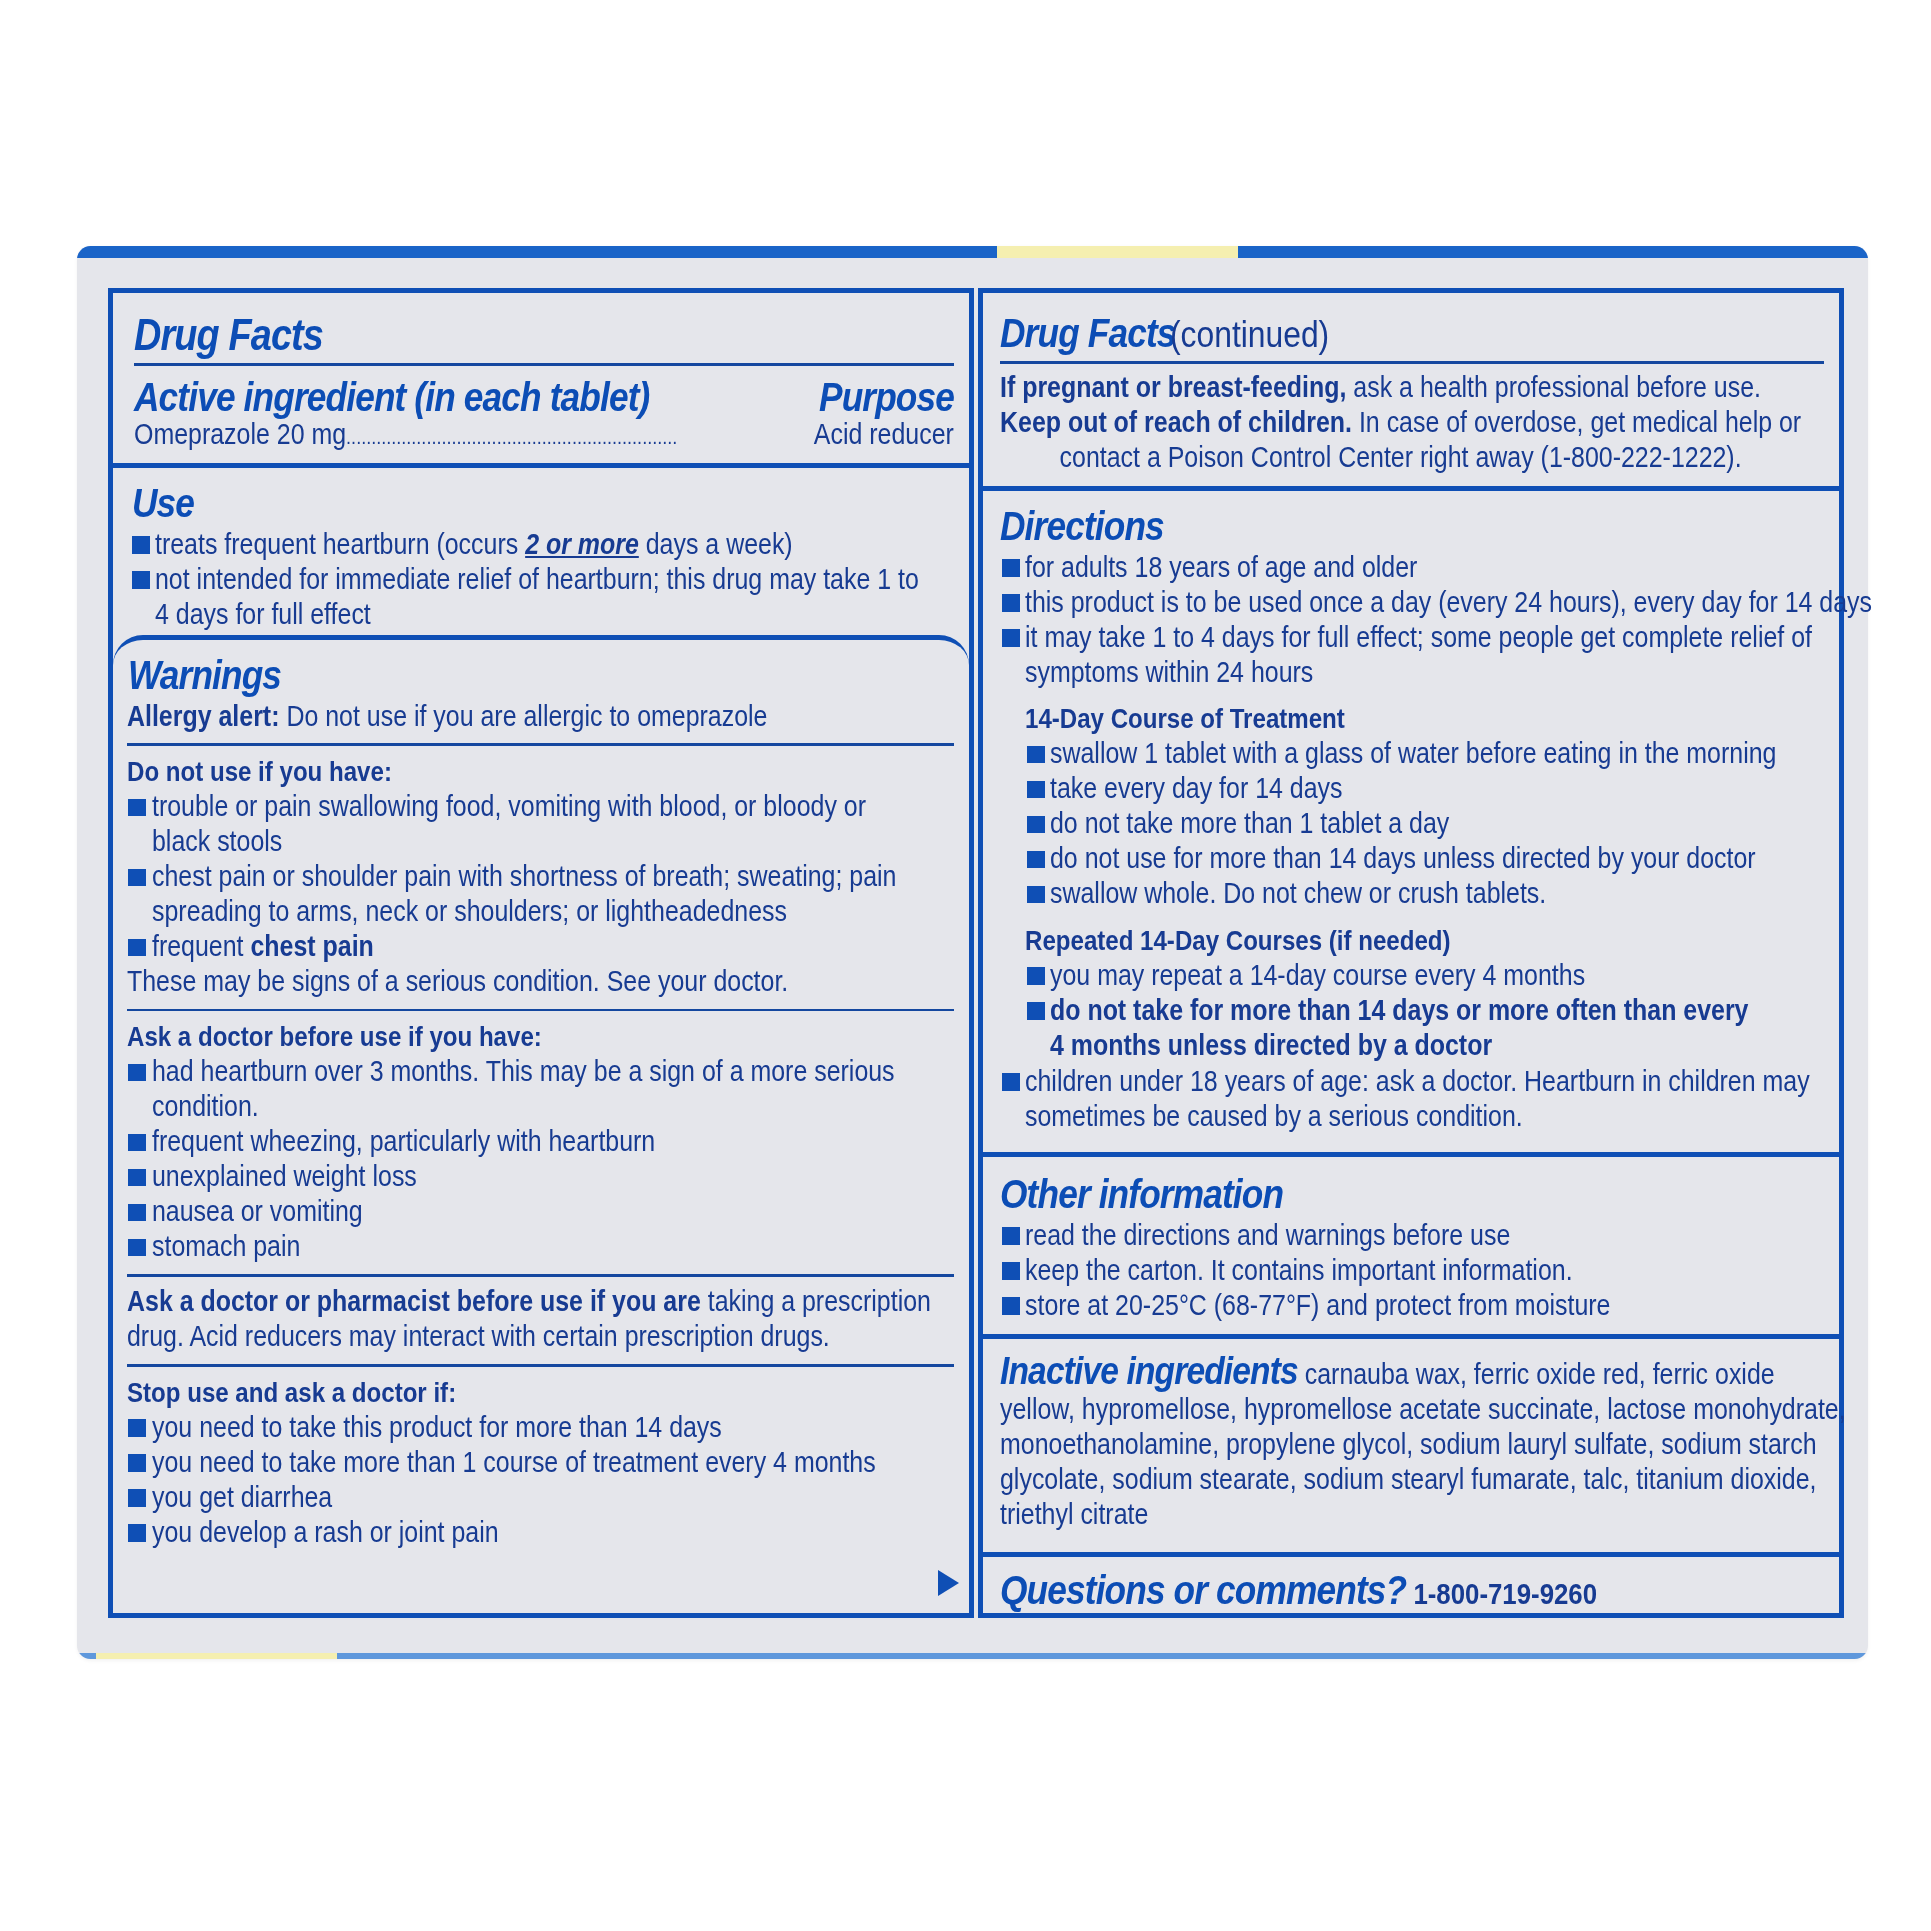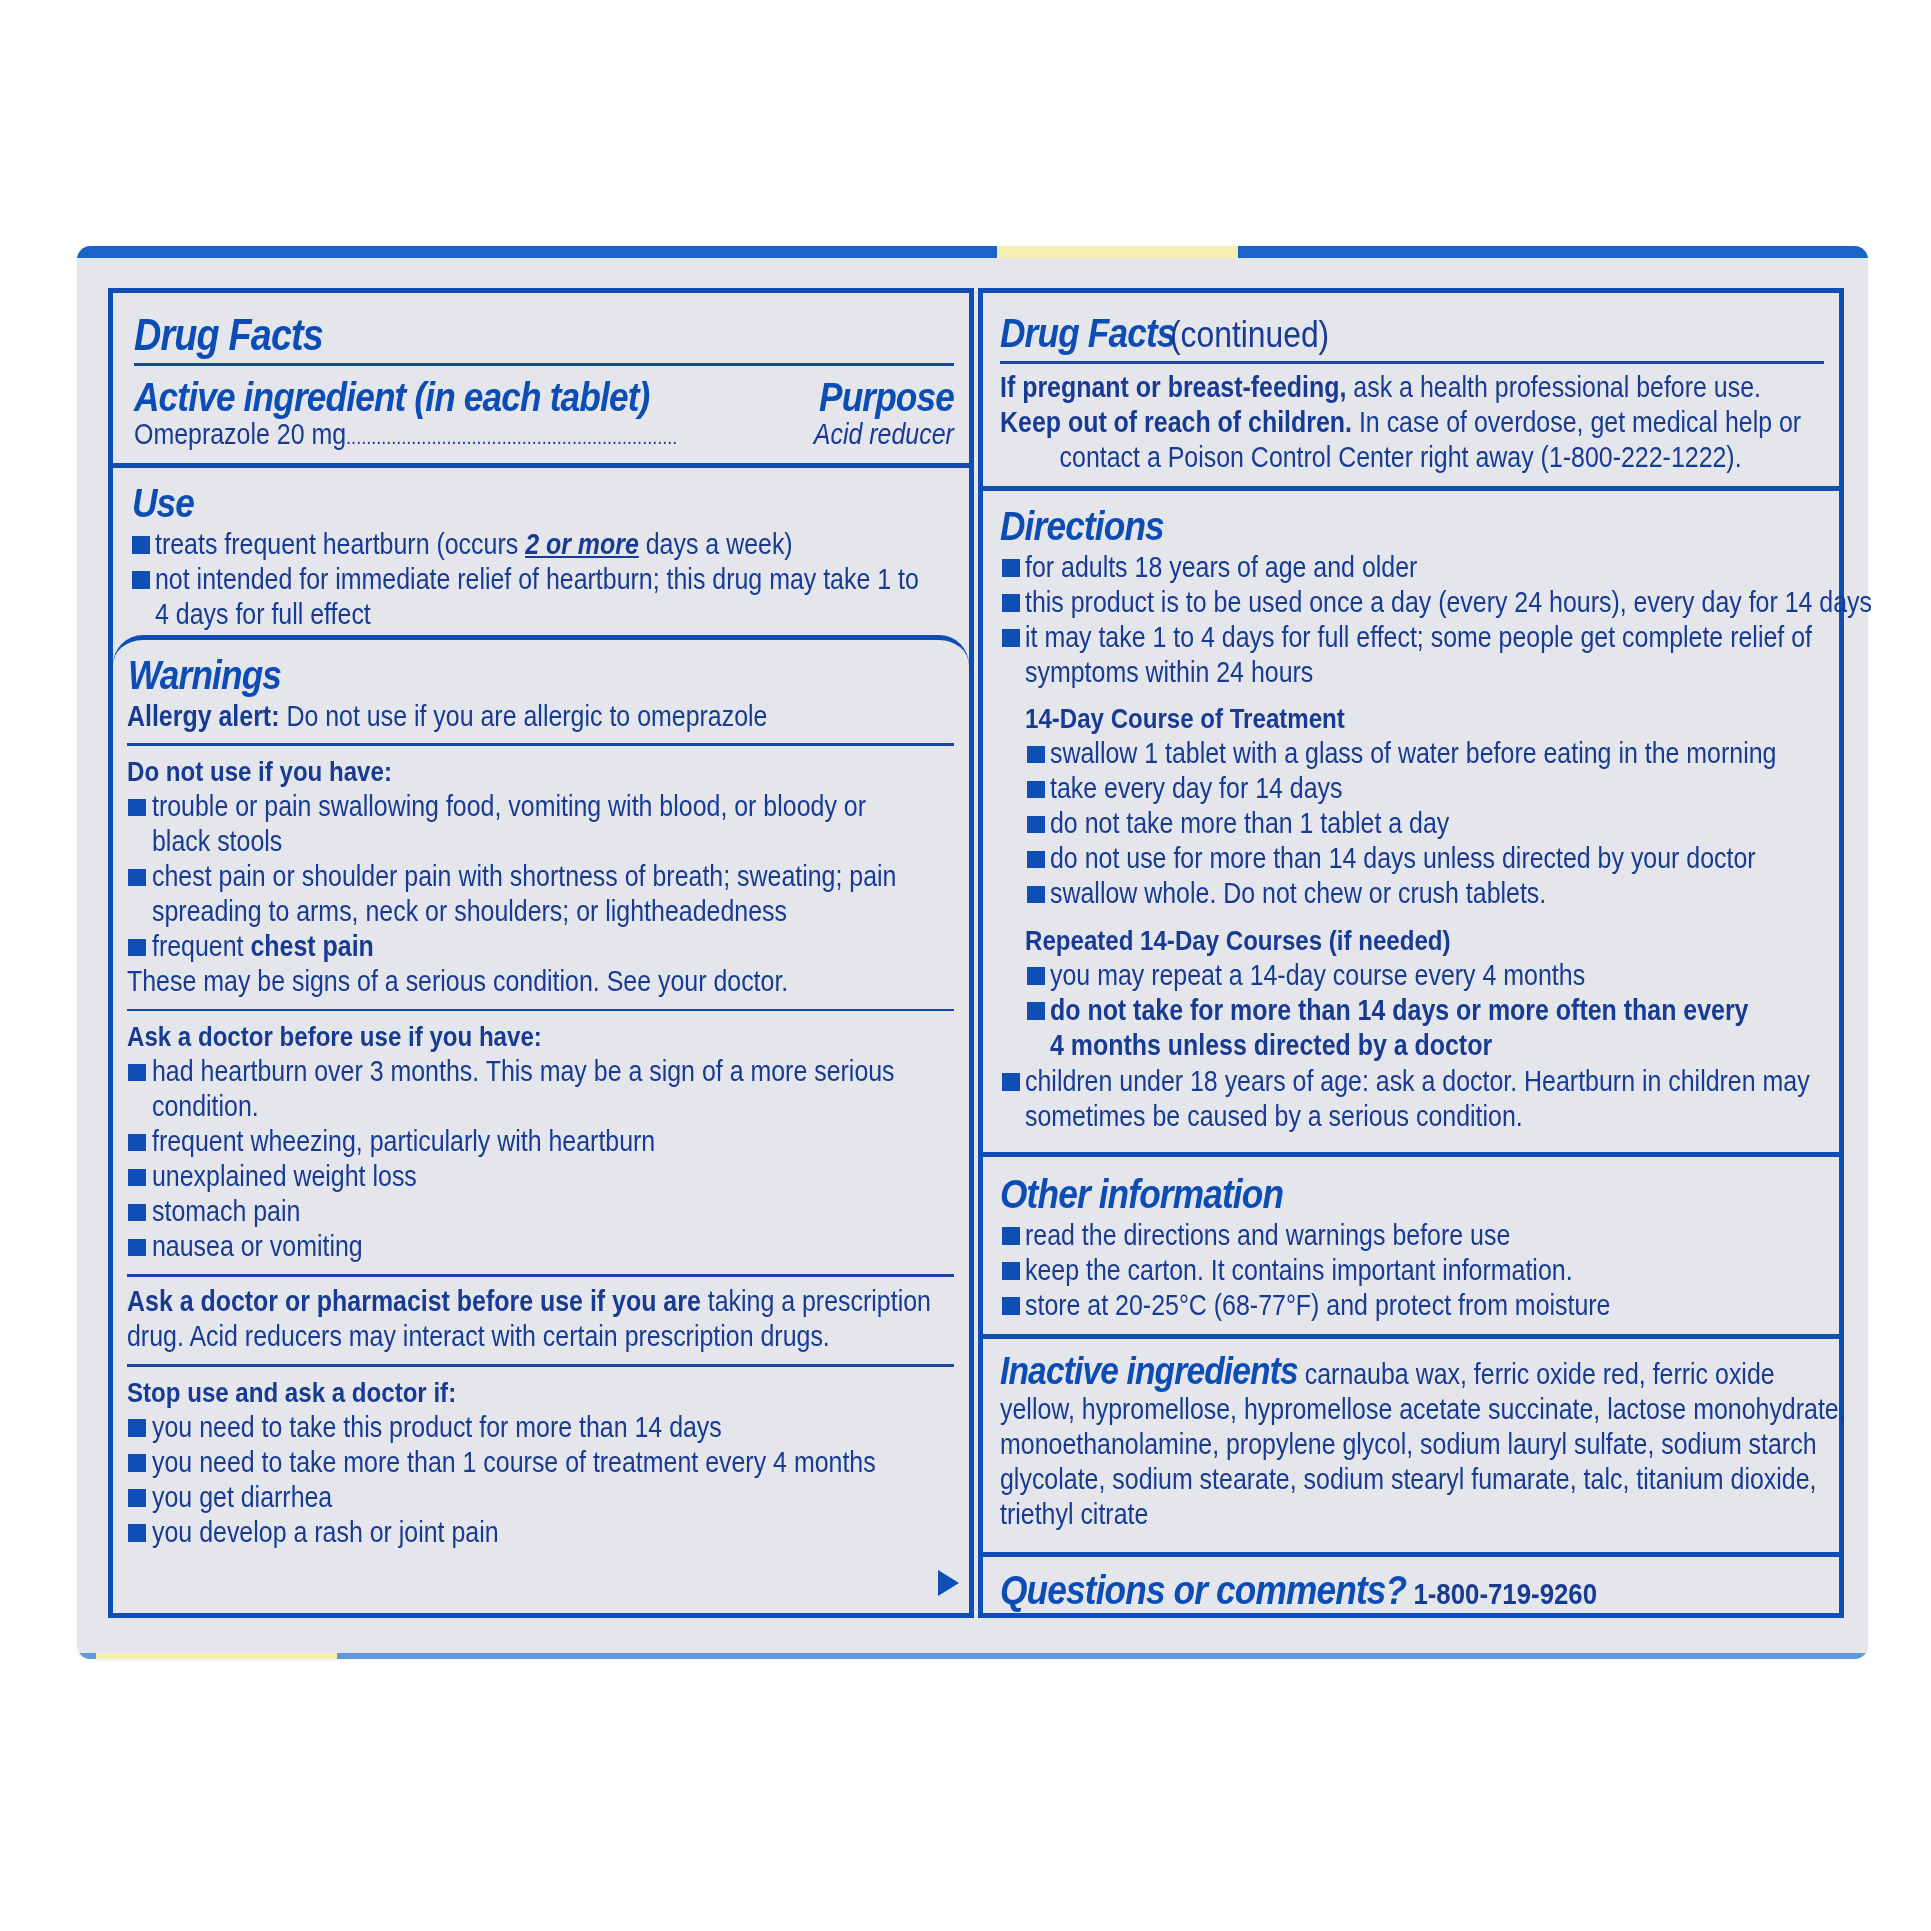--- a/index.html
+++ b/index.html
@@ -46,21 +46,21 @@
   <div class="sec" style="top:0; height:170px;">
     <div class="h-italic" style="position:absolute; left:21px; top:17.4px; font-size:44px;">Drug Facts</div>
     <div class="rule" style="position:absolute; left:21px; right:15.4px; top:70px;"></div>
     <div class="h-italic" style="position:absolute; left:21px; top:81px;">Active ingredient (in each tablet)</div>
     <div class="h-italic" style="position:absolute; right:15.4px; top:81px; transform-origin:right;">Purpose</div>
     <div class="txt" style="position:absolute; left:21px; right:15.4px; top:124px; white-space:nowrap; overflow:hidden;">
       <span class="cond" style="transform:scaleX(0.86);">
         <span>Omeprazole 20 mg</span><span style="font-size:21px;">..................................................................</span>
       </span>
     </div>
-    <div class="txt" style="position:absolute; right:15.4px; top:124px;font-style:italic;">
+    <div class="txt" style="position:absolute; right:15.4px; top:124px;">
       <span class="cond" style="transform-origin:right;">Acid reducer</span>
     </div>
   </div>
 
   <div class="sec bt" style="top:170px; height:172px;">
     <div class="h-italic" style="margin-top:11.6px; margin-left:1.9px;">Use</div>
     <div class="li"><span class="cond"><span>treats frequent heartburn (occurs </span><span class="ital-u">2 or more</span><span> days a week)</span></span></div>
     <div class="li"><span class="cond"><span class="wrapline">not intended for immediate relief of heartburn; this drug may take 1 to</span><span class="wrapline">4 days for full effect</span></span></div>
   </div>
 
@@ -73,22 +73,22 @@
     <div class="li"><span class="cond"><span class="wrapline">trouble or pain swallowing food, vomiting with blood, or bloody or</span><span class="wrapline">black stools</span></span></div>
     <div class="li"><span class="cond"><span class="wrapline">chest pain or shoulder pain with shortness of breath; sweating; pain</span><span class="wrapline">spreading to arms, neck or shoulders; or lightheadedness</span></span></div>
     <div class="li"><span class="cond"><span>frequent </span><span class="b">chest pain</span></span></div>
     <div class="txt"><span class="cond">These may be signs of a serious condition. See your doctor.</span></div>
     <div class="rule" style="margin:9.7px 0 7.7px 0;"></div>
 
     <div class="sub-h"><span class="cond">Ask a doctor before use if you have:</span></div>
     <div class="li"><span class="cond"><span class="wrapline">had heartburn over 3 months. This may be a sign of a more serious</span><span class="wrapline">condition.</span></span></div>
     <div class="li"><span class="cond">frequent wheezing, particularly with heartburn</span></div>
     <div class="li"><span class="cond">unexplained weight loss</span></div>
+    <div class="li"><span class="cond">nausea or vomiting</span></div>
     <div class="li"><span class="cond">stomach pain</span></div>
-    <div class="li"><span class="cond">nausea or vomiting</span></div>
     <div class="rule" style="margin:9.7px 0 7.7px 0;"></div>
 
     <div class="txt"><span class="cond"><span class="wrapline"><span class="b">Ask a doctor or pharmacist before use if you are</span><span> taking a prescription</span></span><span class="wrapline">drug. Acid reducers may interact with certain prescription drugs.</span></span></div>
     <div class="rule" style="margin:9.7px 0 7.7px 0;"></div>
 
     <div class="sub-h"><span class="cond">Stop use and ask a doctor if:</span></div>
     <div class="li"><span class="cond">you need to take this product for more than 14 days</span></div>
     <div class="li"><span class="cond">you need to take more than 1 course of treatment every 4 months</span></div>
     <div class="li"><span class="cond">you get diarrhea</span></div>
     <div class="li"><span class="cond">you develop a rash or joint pain</span></div>

